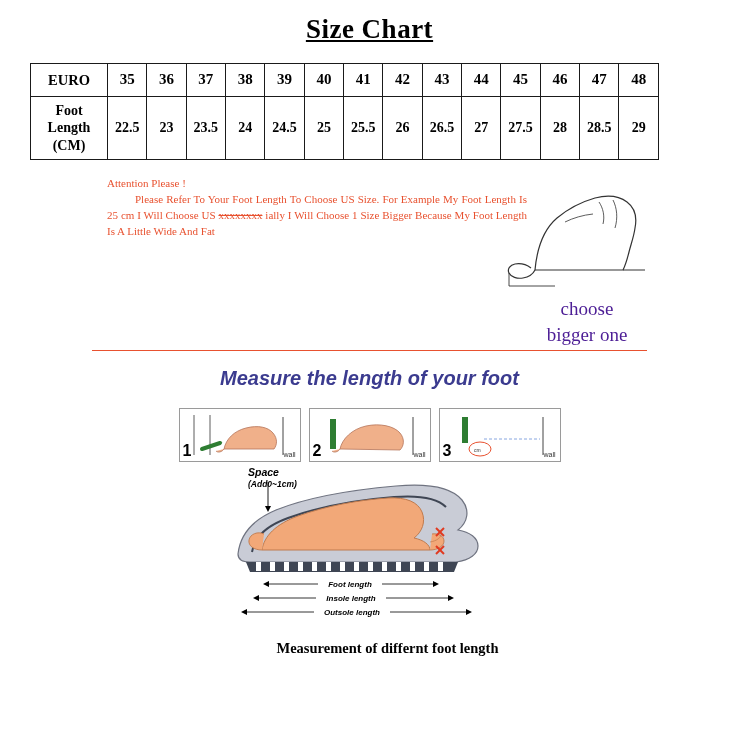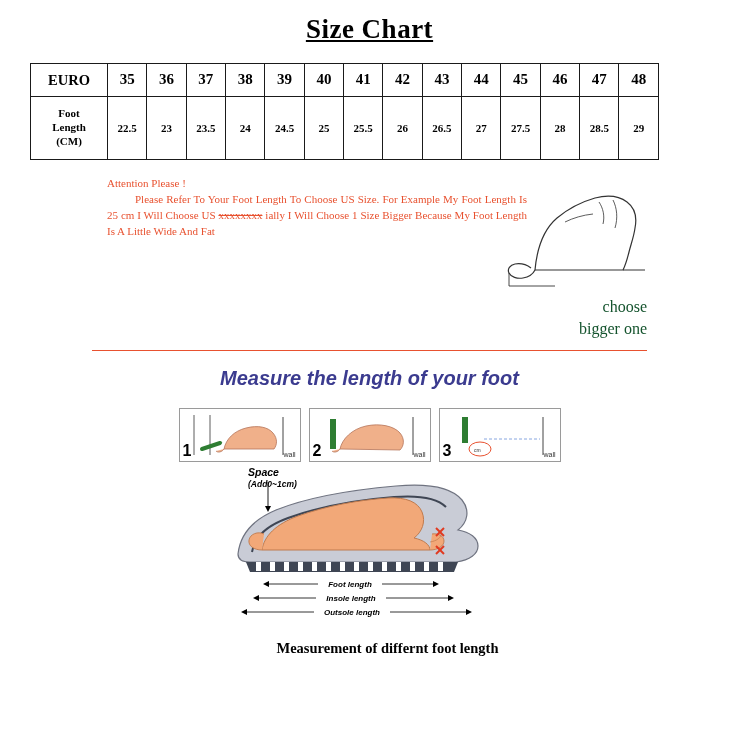--- a/index.html
+++ b/index.html
@@ -62,21 +62,21 @@
   }
   table.size-table td.rowhead {
     width: 76px;
     font-size: 14.5px;
   }
   table.size-table tr.euro td {
     height: 26px;
   }
   table.size-table tr.foot td {
     height: 56px;
-    font-size: 11px;
+    font-size: 14px;
   }
   .rowhead-multi {
     line-height: 1.25;
   }
 
   
   .attention {
     position: relative;
     margin: 16px 0 0 0;
     height: 170px;
@@ -99,23 +99,23 @@
     text-indent: 28px;
   }
   .strike {
     text-decoration: line-through;
   }
   .choose-bigger {
     position: absolute;
     left: 527px;
     top: 120px;
     width: 120px;
-    text-align: right;
-    font-size: 16px;
-    color: #14532d;
+    text-align: center;
+    font-size: 19px;
+    color: #4c1d95;
     line-height: 1.35;
   }
   .foot-sketch {
     position: absolute;
     left: 495px;
     top: 2px;
     width: 180px;
     height: 120px;
   }
 

